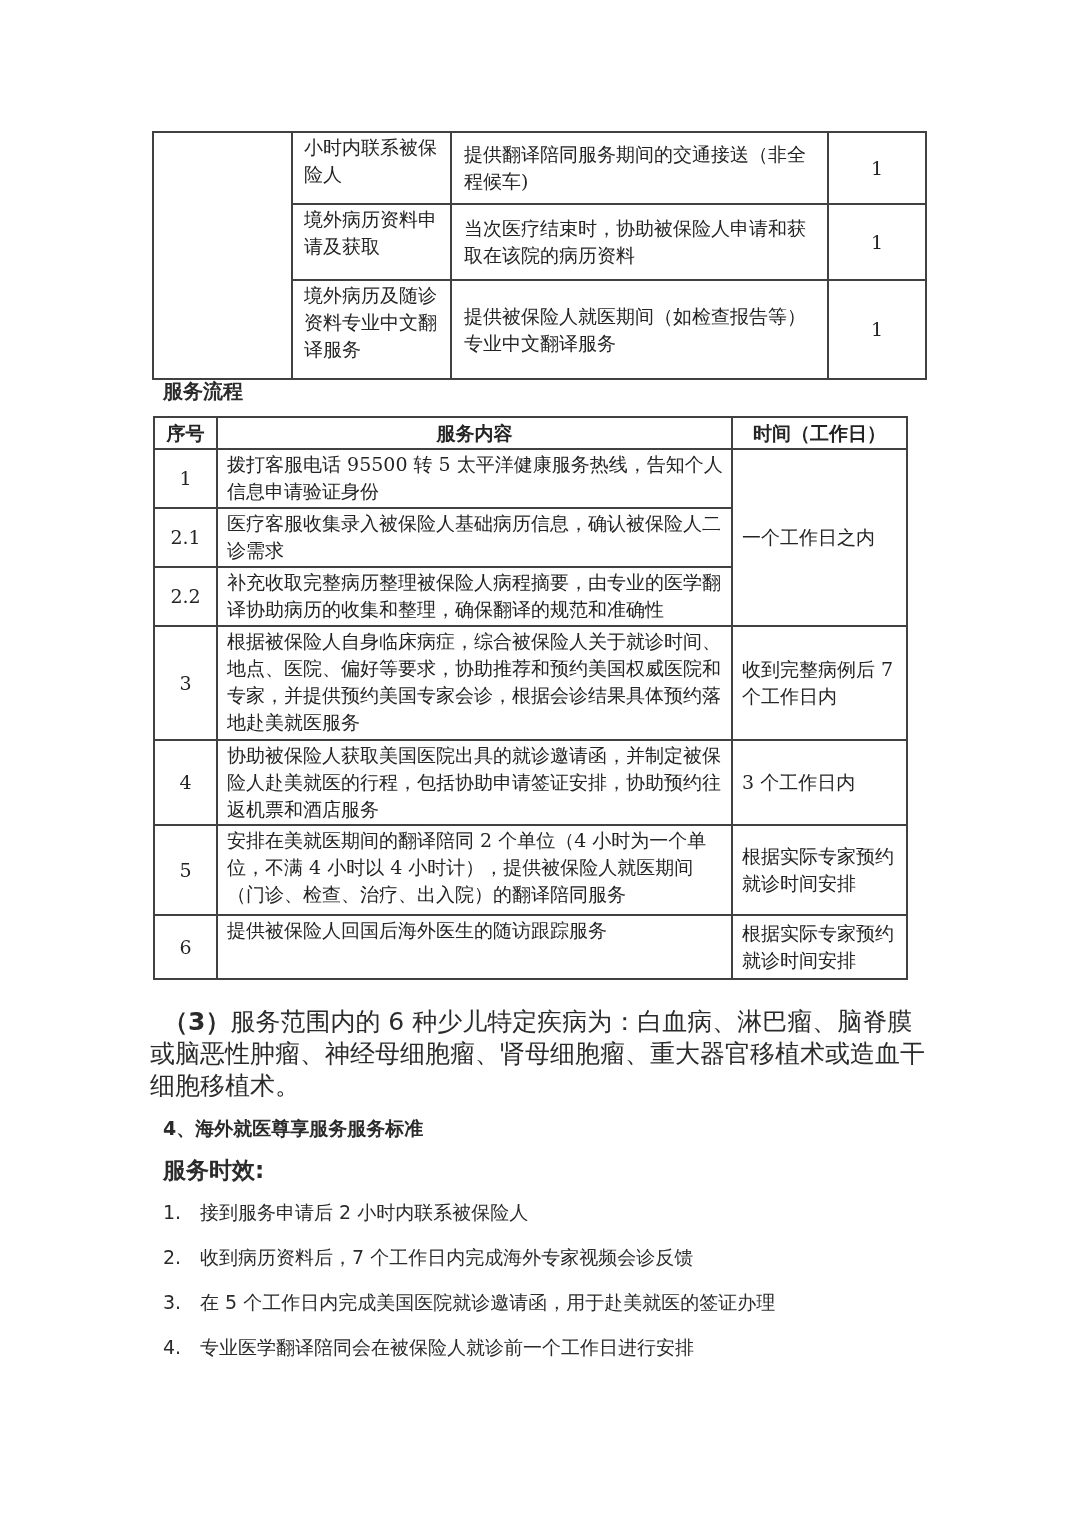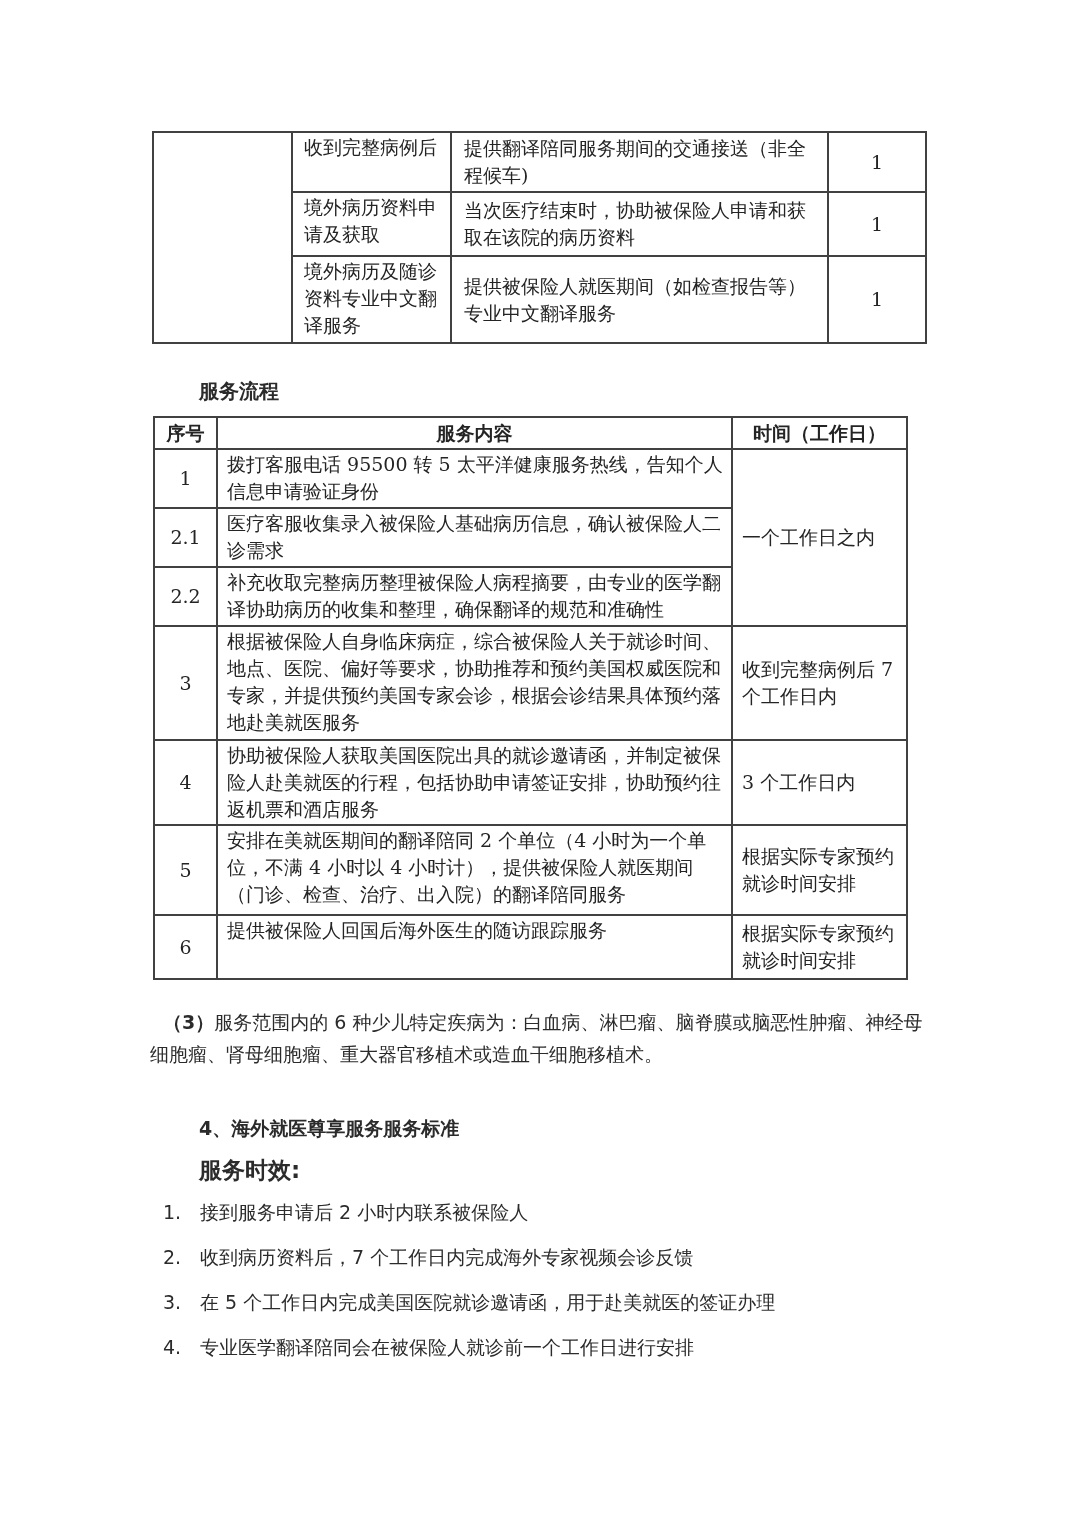--- a/index.html
+++ b/index.html
@@ -24,67 +24,67 @@
   table.doc-table td,table.doc-table th{
     border:2px solid var(--border-color);
     padding:1px 10px;
     overflow-wrap:break-word;
   }
   table.doc-table th{font-weight:bold;text-align:center;vertical-align:middle;padding:1px 4px;}
   
   #top-table{position:absolute;left:152px;top:131px;width:773px;}
   #top-table td.empty-cell{padding:0;}
   #top-table td.name-cell{vertical-align:top;padding:1px 11px;}
-  #top-table td.desc-cell{vertical-align:middle;padding:1px 12px;}
+  #top-table td.desc-cell{vertical-align:middle;padding:7px 12px;}
   #top-table td.count-cell{vertical-align:middle;text-align:center;}
   #top-table tr.r1 td{height:56px;}
   #top-table tr.r2 td{height:60px;}
   #top-table tr.r3 td{height:83px;}
   
   #process-table{position:absolute;left:153px;top:416px;width:753px;}
   #process-table td.no-cell{vertical-align:middle;text-align:center;padding:1px 2px;}
   #process-table td.content-cell{vertical-align:top;padding:1px 4px 1px 9px;margin-left:29px;}
   #process-table td.time-cell{vertical-align:middle;padding:1px 9px;}
   #process-table tr.hrow th{height:28px;}
   #process-table tr.pr1 td{height:55px;}
   #process-table tr.pr21 td{height:55px;}
   #process-table tr.pr22 td{height:55px;}
   #process-table tr.pr3 td{height:110px;}
   #process-table tr.pr4 td{height:81px;}
   #process-table tr.pr5 td{height:86px;}
   #process-table tr.pr6 td{height:60px;}
   
-  .h-bold{position:absolute;font-weight:bold;font-size:20px;line-height:24px;color:var(--body-text);margin-left:36px;}
+  .h-bold{position:absolute;font-weight:bold;font-size:20px;line-height:24px;color:var(--body-text);}
   #process-heading{left:163px;top:379px;}
   #heading4{left:163px;top:1116px;font-size:19px;text-align:center;}
   #subheading{left:163px;top:1158px;font-size:23px;}
   #note3{
     position:absolute;left:150px;top:1006px;width:784px;
-    font-size:19px;line-height:32px;text-indent:13px;
+    font-size:25px;line-height:32px;text-indent:13px;
   }
   #note3 .note-label{font-weight:bold;}
   #timeliness-list{position:absolute;left:163px;top:1197px;width:800px;}
   .t-item{display:flex;font-size:19px;line-height:30px;margin-bottom:15px;}
   .t-item .t-no{width:37px;flex:0 0 37px;}
   .t-item .t-text{flex:1;}
 </style>
 </head>
 <body>
 
 <table class="doc-table" id="top-table">
   <colgroup>
     <col style="width:139px">
       <col style="width:159px">
       <col style="width:377px">
       <col style="width:98px">
   </colgroup>
   <tbody>
       <tr class="r1">
     <td class="empty-cell" rowspan="3"></td>
-    <td class="name-cell">收到完整病例后</td>
+    <td class="name-cell">小时内联系被保险人</td>
     <td class="desc-cell">提供翻译陪同服务期间的交通接送（非全程候车)</td>
     <td class="count-cell">1</td>
   </tr>
   <tr class="r2">
     <td class="name-cell">境外病历资料申请及获取</td>
     <td class="desc-cell">当次医疗结束时，协助被保险人申请和获取在该院的病历资料</td>
     <td class="count-cell">1</td>
   </tr>
   <tr class="r3">
     <td class="name-cell">境外病历及随诊资料专业中文翻译服务</td>

